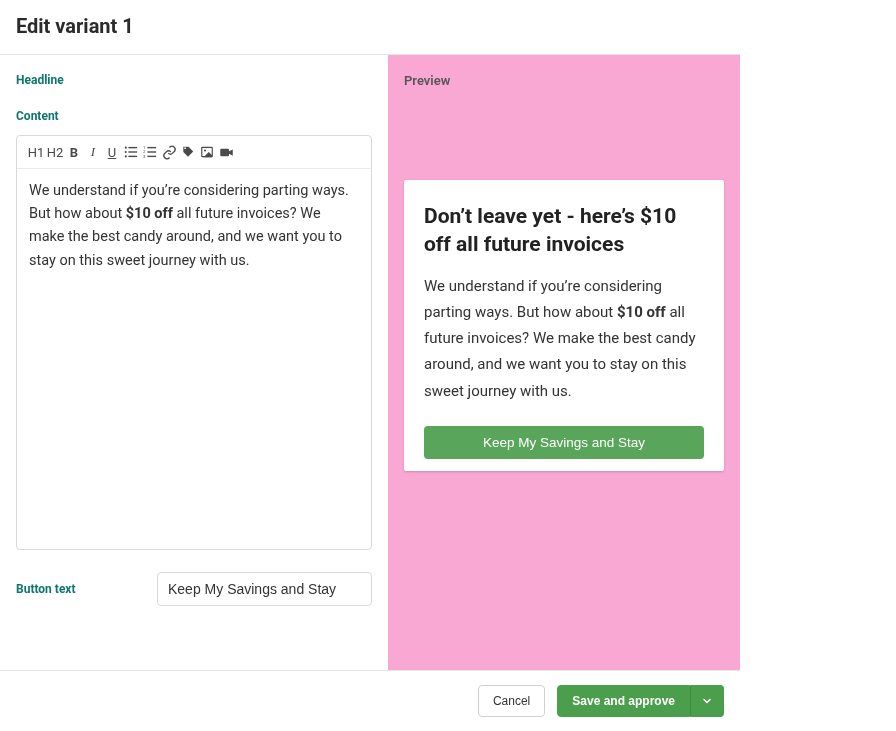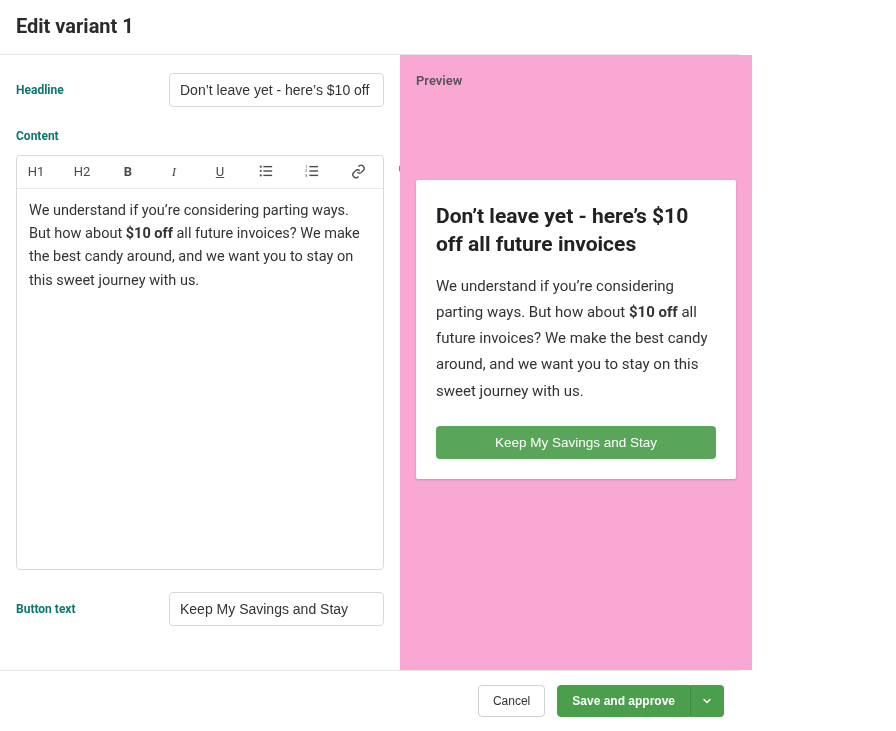--- a/index.html
+++ b/index.html
@@ -14,31 +14,31 @@
 
   .form-col { width: 400px; padding: 18px 16px 18px 16px; display: flex; flex-direction: column; gap: 22px; }
   .preview-col { flex: 1 1 auto; background: #f9a8d4; padding: 18px 16px; }
 
   .field-row { display: flex; align-items: center; justify-content: space-between; }
   .field-label { font-size: 12px; font-weight: 700; color: #0f766e; }
   .text-input { border: 1px solid #d9d9d9; border-radius: 4px; padding: 8px 10px; font-size: 14px; width: 215px; color: #333; }
 
   .content-block { display: flex; flex-direction: column; gap: 12px; }
   .editor { border: 1px solid #d9d9d9; border-radius: 4px; }
-  .toolbar { display: flex; align-items: flex-start; gap: 28px; padding: 8px 10px; border-bottom: 1px solid #ececec; color: #4a4a4a; }
+  .toolbar { display: flex; align-items: center; gap: 1px; padding: 8px 10px; border-bottom: 1px solid #ececec; color: #4a4a4a; }
   .tbtn { font-size: 13px; color: #4a4a4a; cursor: pointer; display: inline-flex; align-items: center; justify-content: center; min-width: 18px; }
   .tbtn.bold { font-weight: 700; }
   .tbtn.italic { font-style: italic; font-family: Georgia, serif; }
   .tbtn.underline { text-decoration: underline; }
   .tbtn svg { display: block; }
   .editor-body { padding: 10px 12px; font-size: 14.5px; line-height: 1.6; color: #333; min-height: 380px; }
   .editor-body b { font-weight: 700; }
 
   .preview-label { font-size: 13px; font-weight: 600; color: #565656; }
-  .preview-card { margin: 92px auto 0 auto; width: 320px; background: #fff; border-radius: 2px; box-shadow: 0 1px 3px rgba(0,0,0,0.12), 0 1px 2px rgba(0,0,0,0.06); padding: 22px 20px 20px 20px; }
+  .preview-card { margin: 92px auto 0 auto; width: 320px; background: #fff; border-radius: 2px; box-shadow: 0 1px 3px rgba(0,0,0,0.12), 0 1px 2px rgba(0,0,0,0.06); padding: 22px 20px 12px 20px; }
   .preview-title { font-size: 21px; font-weight: 700; color: #222; line-height: 1.35; margin-bottom: 14px; }
   .preview-body { font-size: 15px; line-height: 1.75; color: #333; margin-bottom: 22px; }
   .preview-body b { font-weight: 700; }
   .preview-cta { width: 100%; background: #59a559; color: #fff; border: none; border-radius: 4px; padding: 9px 0; font-size: 13.5px; cursor: pointer; }
 
   .footer { padding: 14px 16px; display: flex; justify-content: flex-end; gap: 12px; align-items: center; }
   .btn { border-radius: 4px; font-size: 12px; padding: 8px 14px; cursor: pointer; }
   .btn-secondary { background: #fff; border: 1px solid #d0d0d0; color: #333; }
   .primary-group { display: flex; }
   .btn-primary { background: #4b9e4b; border: 1px solid #4b9e4b; color: #fff; font-weight: 600; border-radius: 4px 0 0 4px; }
@@ -51,21 +51,20 @@
 <div class="page">
   <div class="header">
     <h1>Edit variant 1</h1>
   </div>
 
   <div class="main">
     <div class="form-col">
 
       <div class="field-row">
         <div class="field-label">Headline</div>
-        <input class="text-input" type="text" value="Don’t leave yet - here’s $10 off" style="">
       </div>
 
       <div class="content-block">
         <div class="field-label">Content</div>
         <div class="editor">
           <div class="toolbar">
             <span class="tbtn">H1</span>
             <span class="tbtn">H2</span>
             <span class="tbtn bold">B</span>
             <span class="tbtn italic">I</span>

